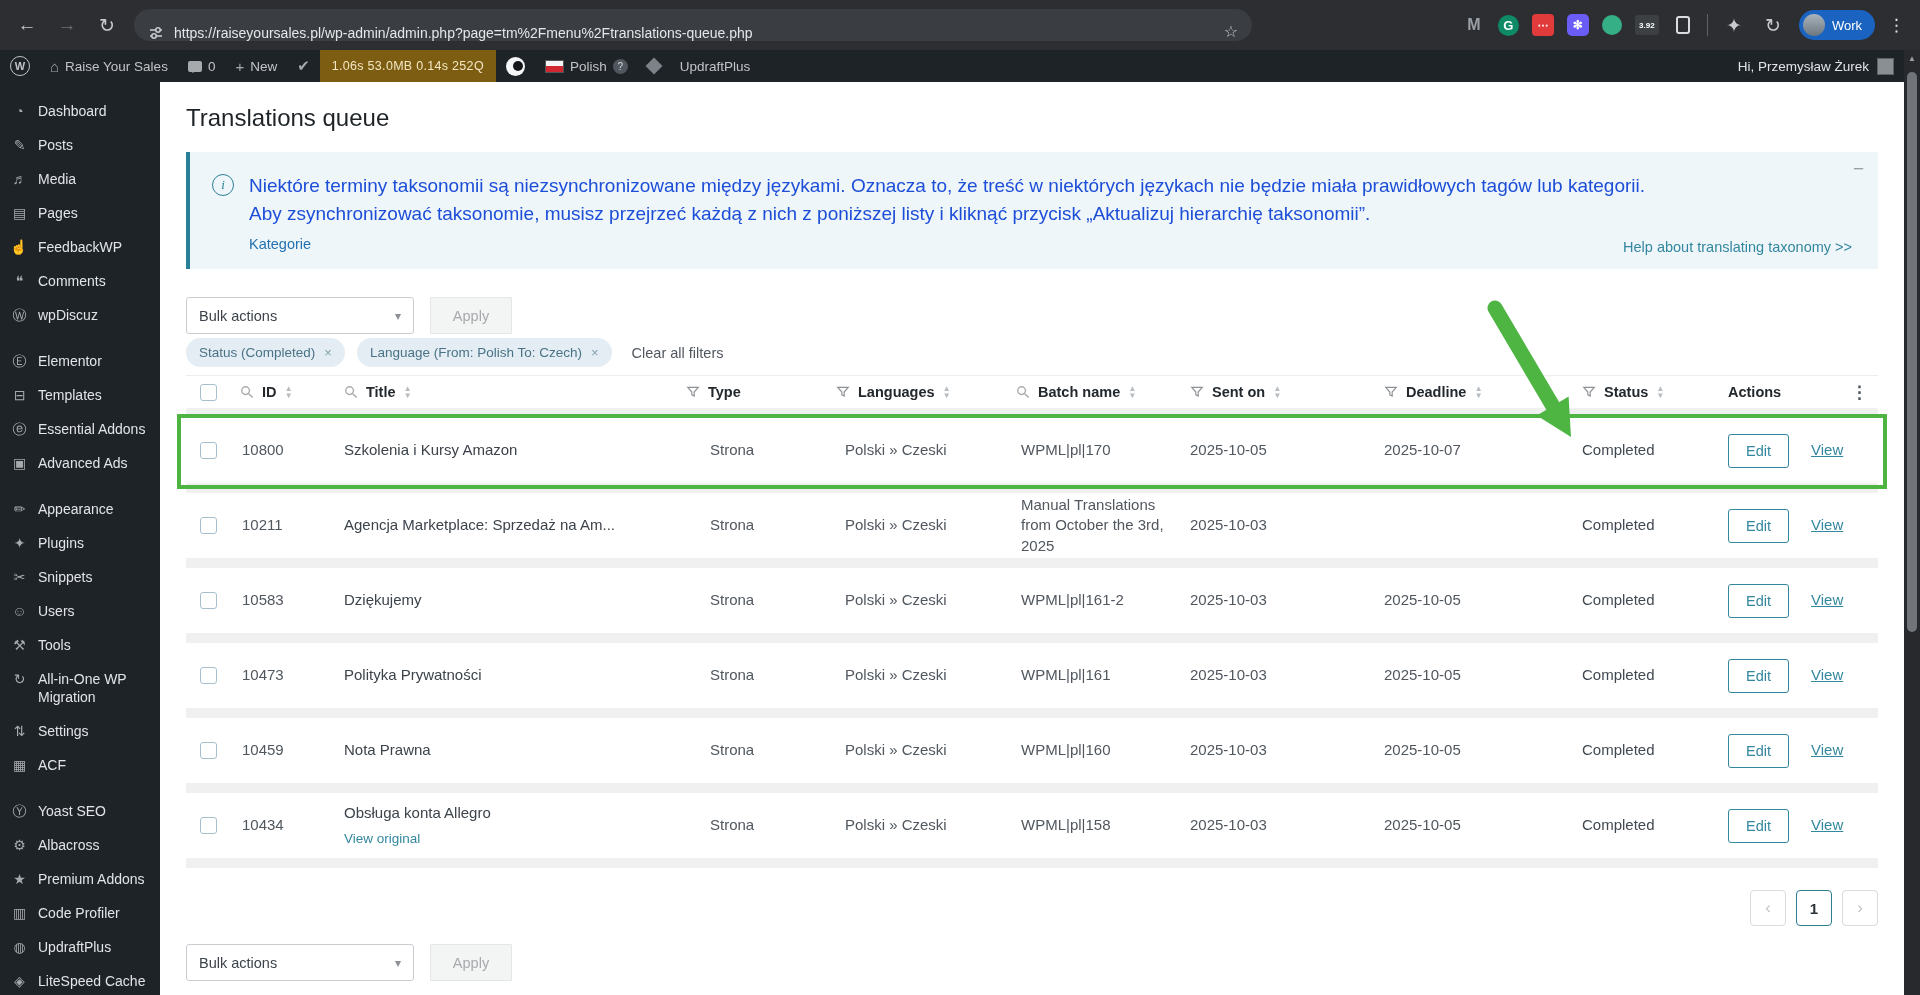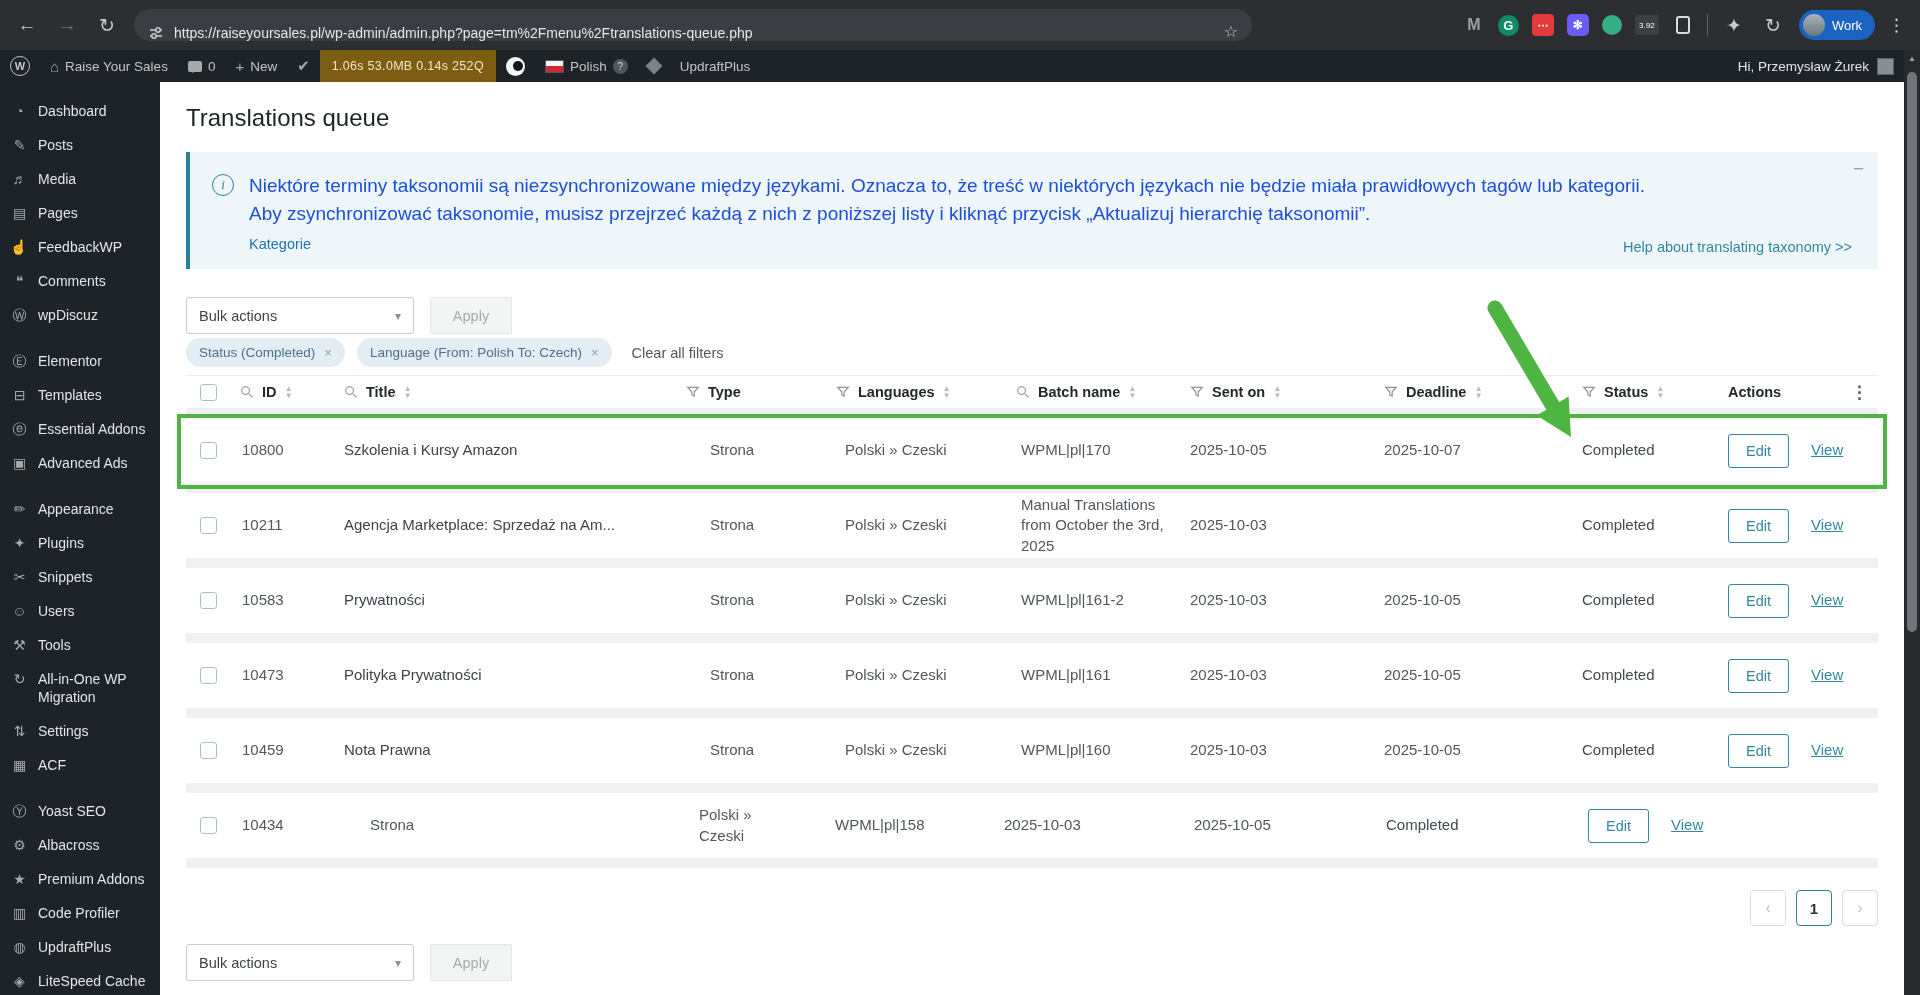--- a/index.html
+++ b/index.html
@@ -16,21 +16,21 @@
   .url-text { flex:1; color:#e4e6e9; font-size:14px; white-space:nowrap; overflow:hidden; }
   .pill-star { color:#c7cacd; font-size:16px; cursor:pointer; }
   .ext-cluster { margin-left:auto; display:flex; align-items:center; gap:13px; }
   .ext { width:22px; height:22px; display:flex; align-items:center; justify-content:center;
     font-size:13px; font-weight:bold; cursor:pointer; }
   .ext-m { color:#9aa0a6; font-size:16px; }
   .ext-g { background:#0f8a66; color:#fff; border-radius:50%; width:21px; height:21px; }
   .ext-red { background:#e23b3b; color:#fff; border-radius:4px; font-size:11px; }
   .ext-purple { background:#6a5cf5; color:#fff; border-radius:5px; font-size:12px; }
   .ext-sphere { background:#35b086; border-radius:50%; width:20px; height:20px; }
-  .ext-meter { background:#3c4043; color:#fff; border-radius:3px; font-size:8px; font-weight:normal; width:24px; height:20px; }
+  .ext-meter { background:#3c4043; color:#fff; border-radius:3px; font-size:8px; font-weight:bold; width:24px; height:20px; }
   .ext-clip { width:14px; height:18px; border:2px solid #dadce0; border-radius:3px; }
   .chrome-sep { width:1px; height:22px; background:#5f6368; }
   .profile-pill { background:#1b63c0; border-radius:15px; height:30px; display:flex; align-items:center;
     gap:7px; padding:0 13px 0 4px; cursor:pointer; }
   .profile-avatar { width:22px; height:22px; border-radius:50%; background:#8d99a5;
     background:linear-gradient(180deg,#aab4bd 0%,#6d7780 100%); }
   .profile-label { color:#fff; font-size:13px; }
   .kebab { color:#e2e4e7; font-size:17px; letter-spacing:1px; cursor:pointer; }
 
   
@@ -489,21 +489,21 @@
         <a class="view-link">View</a>
       </div>
       <div class="td"></div>
     </div>
 
     <div class="trow brow">
       <div class="td td-c1">
           <input type="checkbox" class="cb" style="">
         </div>
       <div class="td td-c2">10583</div>
-      <div class="td td-c3">Prywatności</div>
+      <div class="td td-c3">Dziękujemy</div>
       <div class="td td-c4">Strona</div>
       <div class="td td-c5">Polski » Czeski</div>
       <div class="td td-c6">WPML|pl|161-2</div>
       <div class="td td-c7">2025-10-03</div>
       <div class="td td-c8">2025-10-05</div>
       <div class="td td-c9">Completed</div>
       <div class="td td-c10">
         <button class="edit-btn">Edit</button>
         <a class="view-link">View</a>
       </div>
@@ -546,20 +546,24 @@
         <a class="view-link">View</a>
       </div>
       <div class="td"></div>
     </div>
 
     <div class="trow brow">
       <div class="td td-c1">
           <input type="checkbox" class="cb" style="">
         </div>
       <div class="td td-c2">10434</div>
+      <div class="td td-c3">
+        <span>Obsługa konta Allegro</span>
+        <a class="orig-link">View original</a>
+      </div>
       <div class="td td-c4">Strona</div>
       <div class="td td-c5">Polski » Czeski</div>
       <div class="td td-c6">WPML|pl|158</div>
       <div class="td td-c7">2025-10-03</div>
       <div class="td td-c8">2025-10-05</div>
       <div class="td td-c9">Completed</div>
       <div class="td td-c10">
         <button class="edit-btn">Edit</button>
         <a class="view-link">View</a>
       </div>

